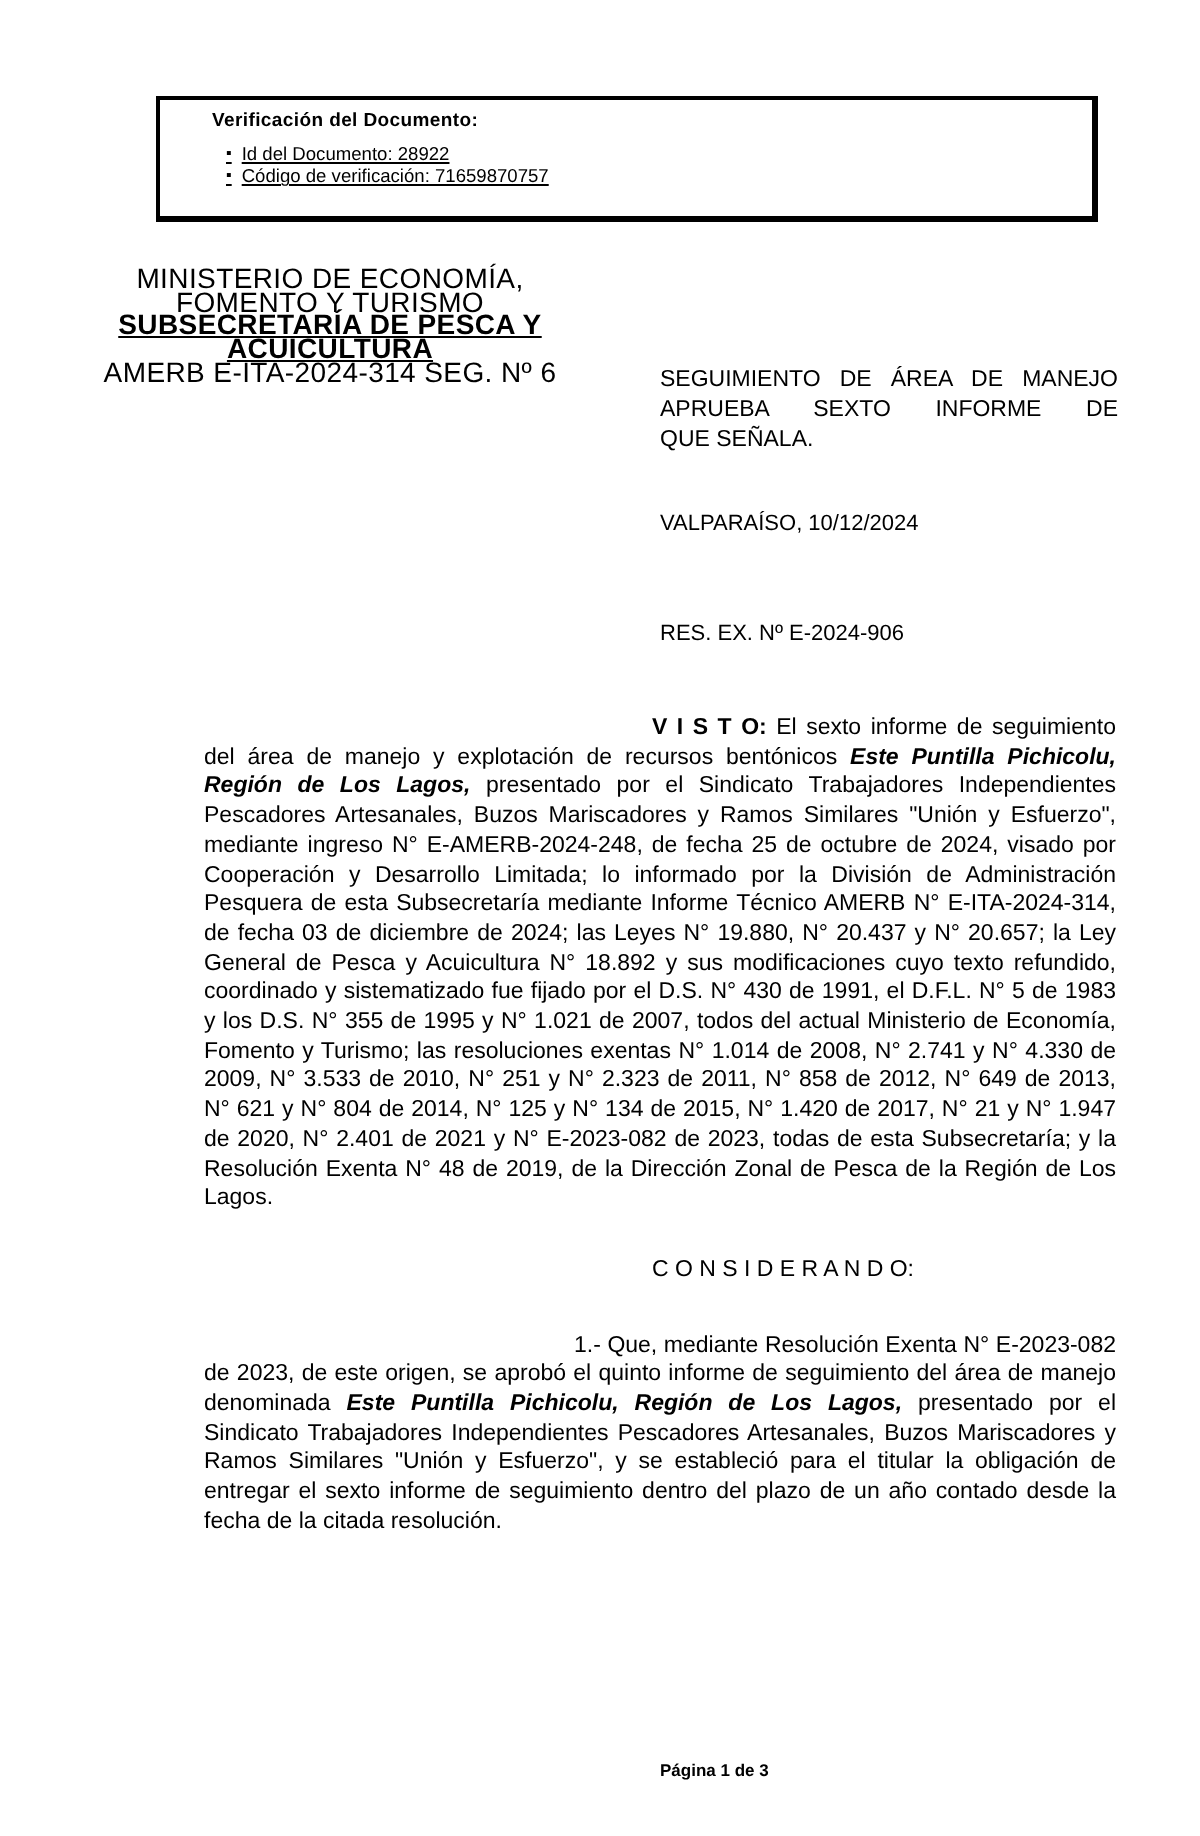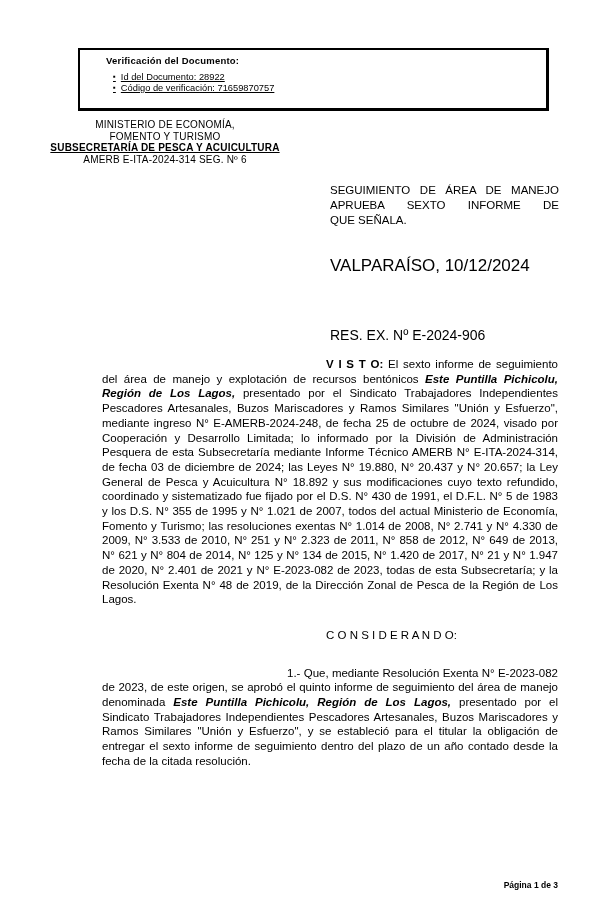--- a/index.html
+++ b/index.html
@@ -45,50 +45,50 @@
     content: "▪";
     font-size: 8px;
     margin-right: 5px;
     position: relative;
     top: -1px;
   }
 
   
   .letterhead {
     position: absolute;
-    left: 40px; top: 119px;
+    left: 40px; top: 134px;
     width: 250px;
     text-align: center;
-    font-size: 10px;
+    font-size: 14px;
     line-height: 11.7px;
     letter-spacing: 0.2px;
   }
   .lh-strong {
     font-weight: 700;
     text-decoration: underline;
   }
 
   
   .title-block {
     position: absolute;
     left: 330px; top: 183px;
     width: 229px;
     font-size: 11.5px;
     line-height: 15px;
   }
   .title-block .jline { text-align: justify; text-align-last: justify; }
   .place-date {
     position: absolute;
     left: 330px; top: 256px;
-    font-size: 17px;
+    font-size: 11px;
   }
   .res-line {
     position: absolute;
-    left: 330px; top: 327px;
-    font-size: 14px;
+    left: 330px; top: 311px;
+    font-size: 11px;
   }
 
   
   .body-text {
     position: absolute;
     left: 102px; top: 357px;
     width: 456px;
     font-size: 11.5px;
     line-height: 14.7px;
     text-align: justify;
@@ -104,21 +104,20 @@
   .p-c2 { text-indent: 197px; margin-top: 15px !important; }
 
   .run-bold { font-weight: 700; }
   .run-bolditalic { font-weight: 700; font-style: italic; }
 
   
   .footer {
     position: absolute;
     left: 330px; top: 880px;
     width: 228px;
-    text-align: right;
     font-size: 8.5px;
     font-weight: 700;
   }
 </style>
 </head>
 <body>
 
 <div class="page">
 
   <div class="vbox">

